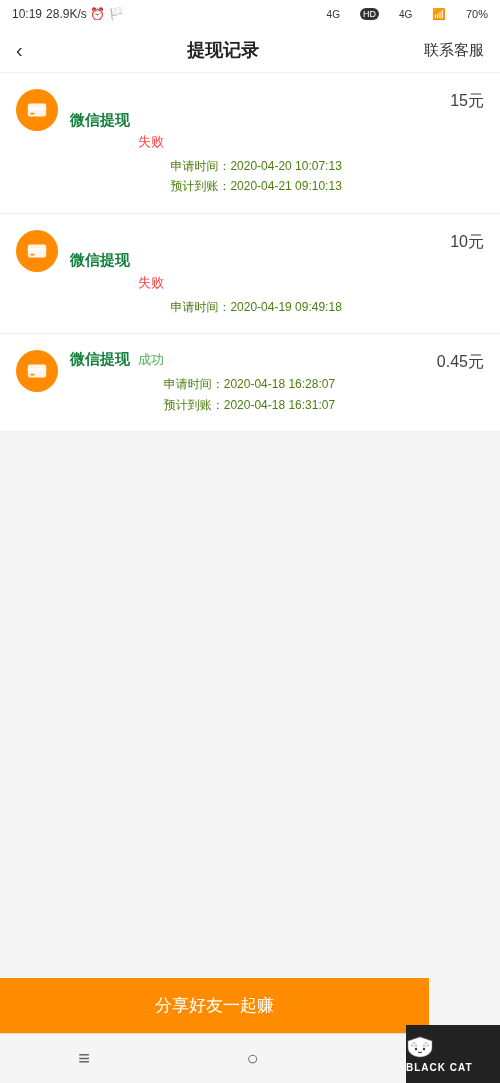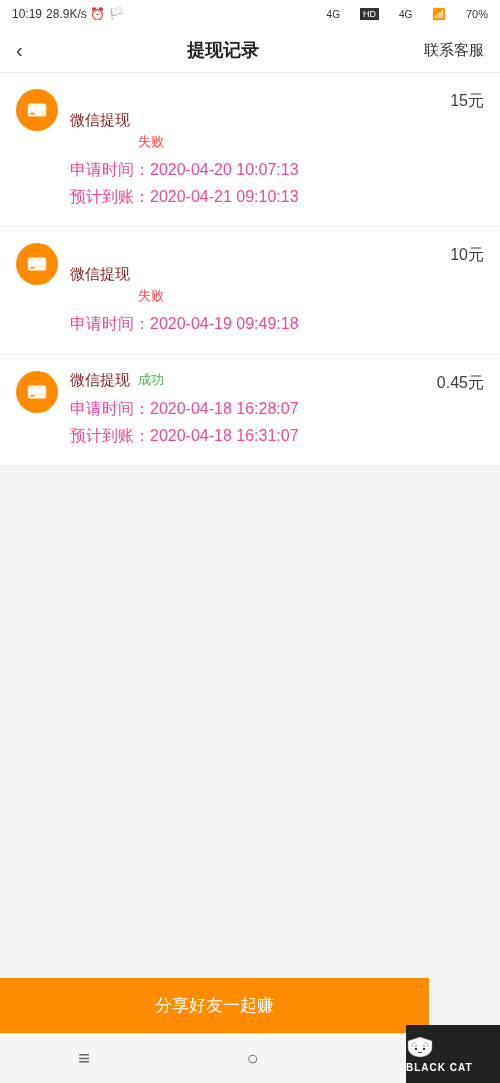--- a/index.html
+++ b/index.html
@@ -102,36 +102,37 @@
       flex: 1;
     }
     .tx-title-row {
       display: flex;
       align-items: center;
       gap: 8px;
       margin-bottom: 5px;
     }
     .tx-title {
       font-size: 15px;
-      color: #7f1d1d;
-      font-weight: 400;
+      color: #15803d;
+      font-weight: 700;
     }
     .tx-status-fail {
       font-size: 13px;
       color: #ff4444;
       margin-top: 44px;
     }
     .tx-status-success {
       font-size: 13px;
       color: #4caf50;
     }
     .tx-detail {
-      font-size: 16px;
-      color: #ec4899;
+      font-size: 12px;
+      color: #4d7c0f;
       line-height: 1.7;
+      text-align: center;
     }
 
     .tx-amount {
       font-size: 16px;
       color: #404040;
       font-weight: 500;
       flex-shrink: 0;
       margin-left: 8px;
       margin-top: 2px;
     }
@@ -202,21 +203,21 @@
 
 <div class="status-bar">
   <div class="status-left">
     <span>10:19</span>
     <span>28.9K/s</span>
     <span>⏰</span>
     <span>🏳️</span>
   </div>
   <div class="status-right">
     <span style="font-size:10px;">4G</span>
-    <span style="background:#333;color:#fff;font-size:9px;padding:1px 3px;border-radius:0;">HD</span>
+    <span style="background:#333;color:#fff;font-size:9px;padding:1px 3px;border-radius:6px;">HD</span>
     <span style="font-size:10px;">4G</span>
     <span>📶</span>
     <span>70%</span>
   </div>
 </div>
 
 <div class="nav-bar">
   <span class="nav-back">‹</span>
   <span class="nav-title">提现记录</span>
   <span class="nav-action">联系客服</span>

